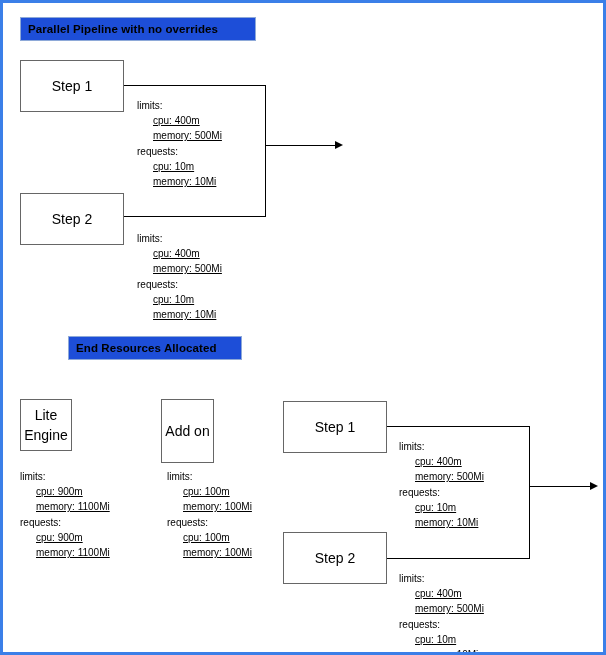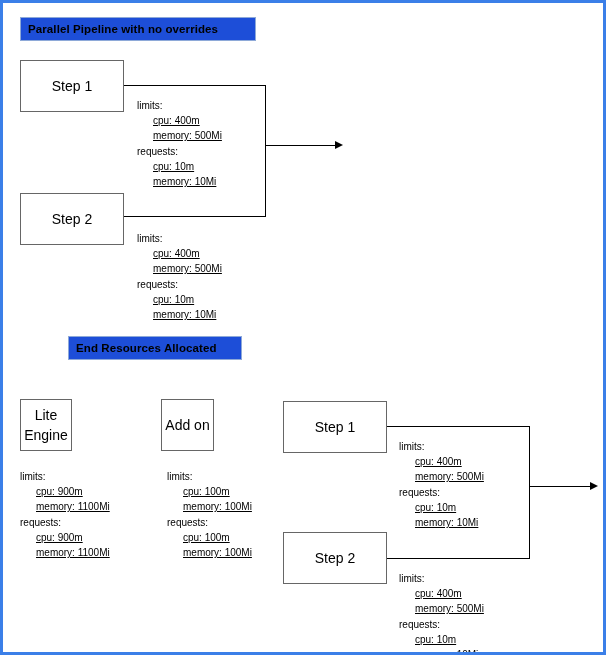--- a/index.html
+++ b/index.html
@@ -116,21 +116,21 @@
     <span>End Resources Allocated</span>
   </div>
 
   <div class="node" style="left:17px; top:396px; width:52px; height:52px;">
     <span>
       <span>Lite</span><br>
       <span>Engine</span>
     </span>
   </div>
 
-  <div class="node" style="left:158px; top:396px; width:53px; height:52px;">
+  <div class="node" style="left:158px; top:396px; width:53px; height:64px;">
     <span>Add on</span>
   </div>
 
   <div class="res-block" style="left:17px; top:466px;">
     <div class="lvl0">limits:</div>
     <div class="lvl1">cpu: 900m</div>
     <div class="lvl1">memory: 1100Mi</div>
     <div class="lvl0">requests:</div>
     <div class="lvl1">cpu: 900m</div>
     <div class="lvl1">memory: 1100Mi</div>

